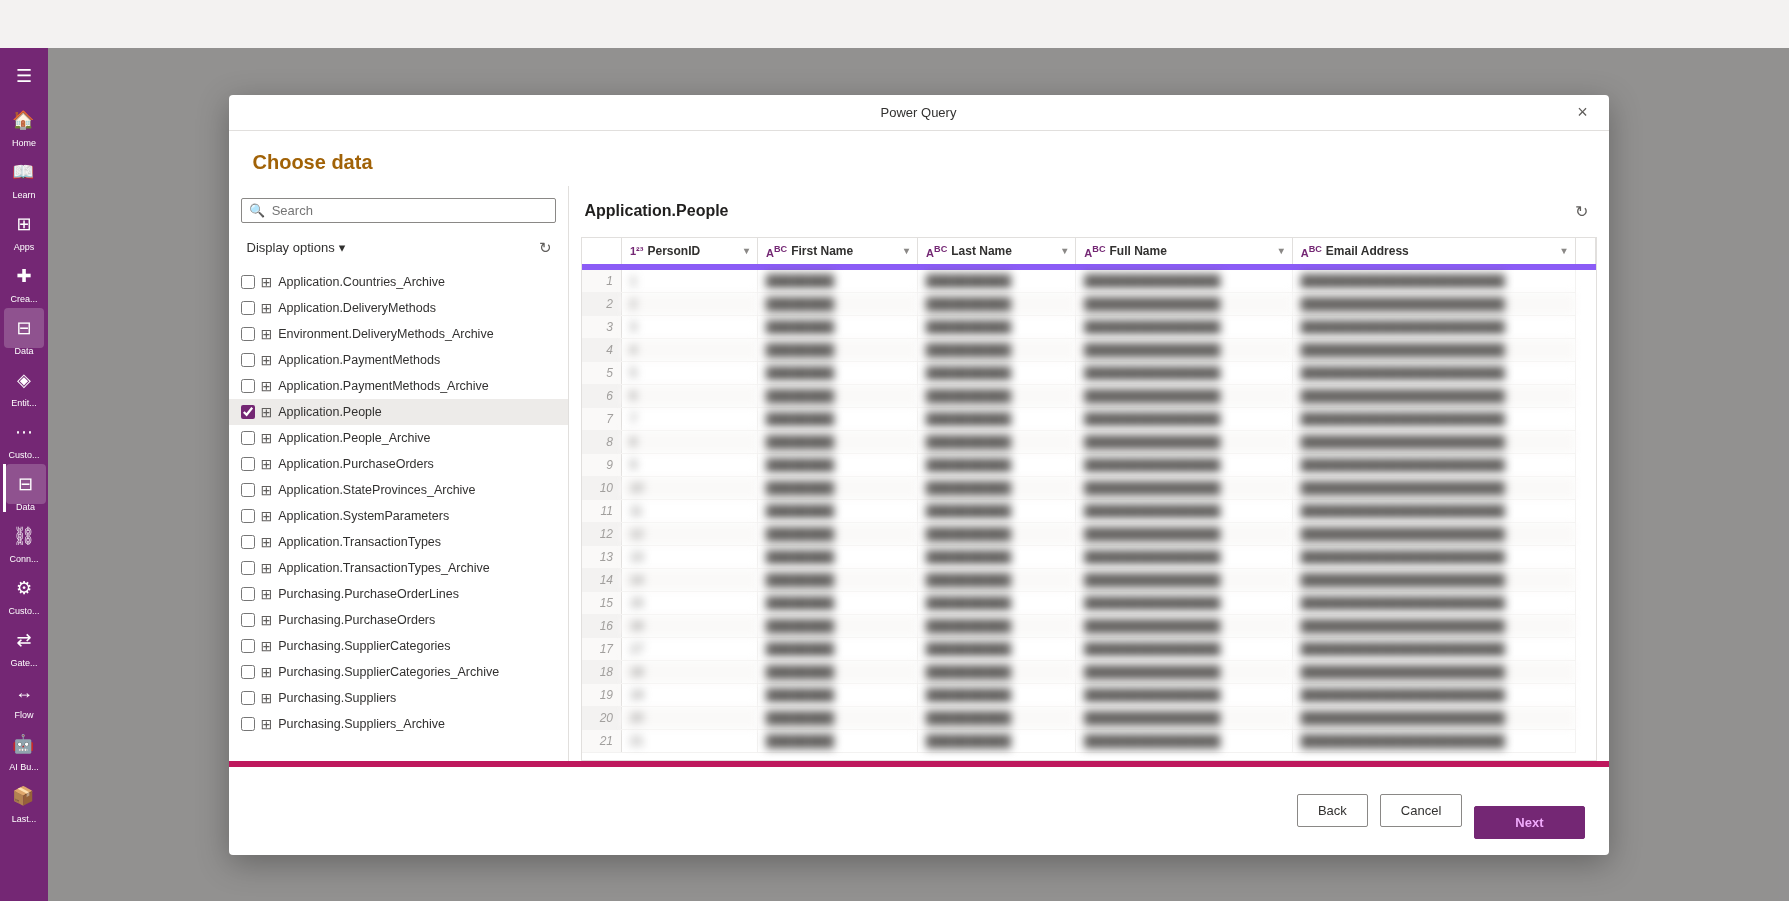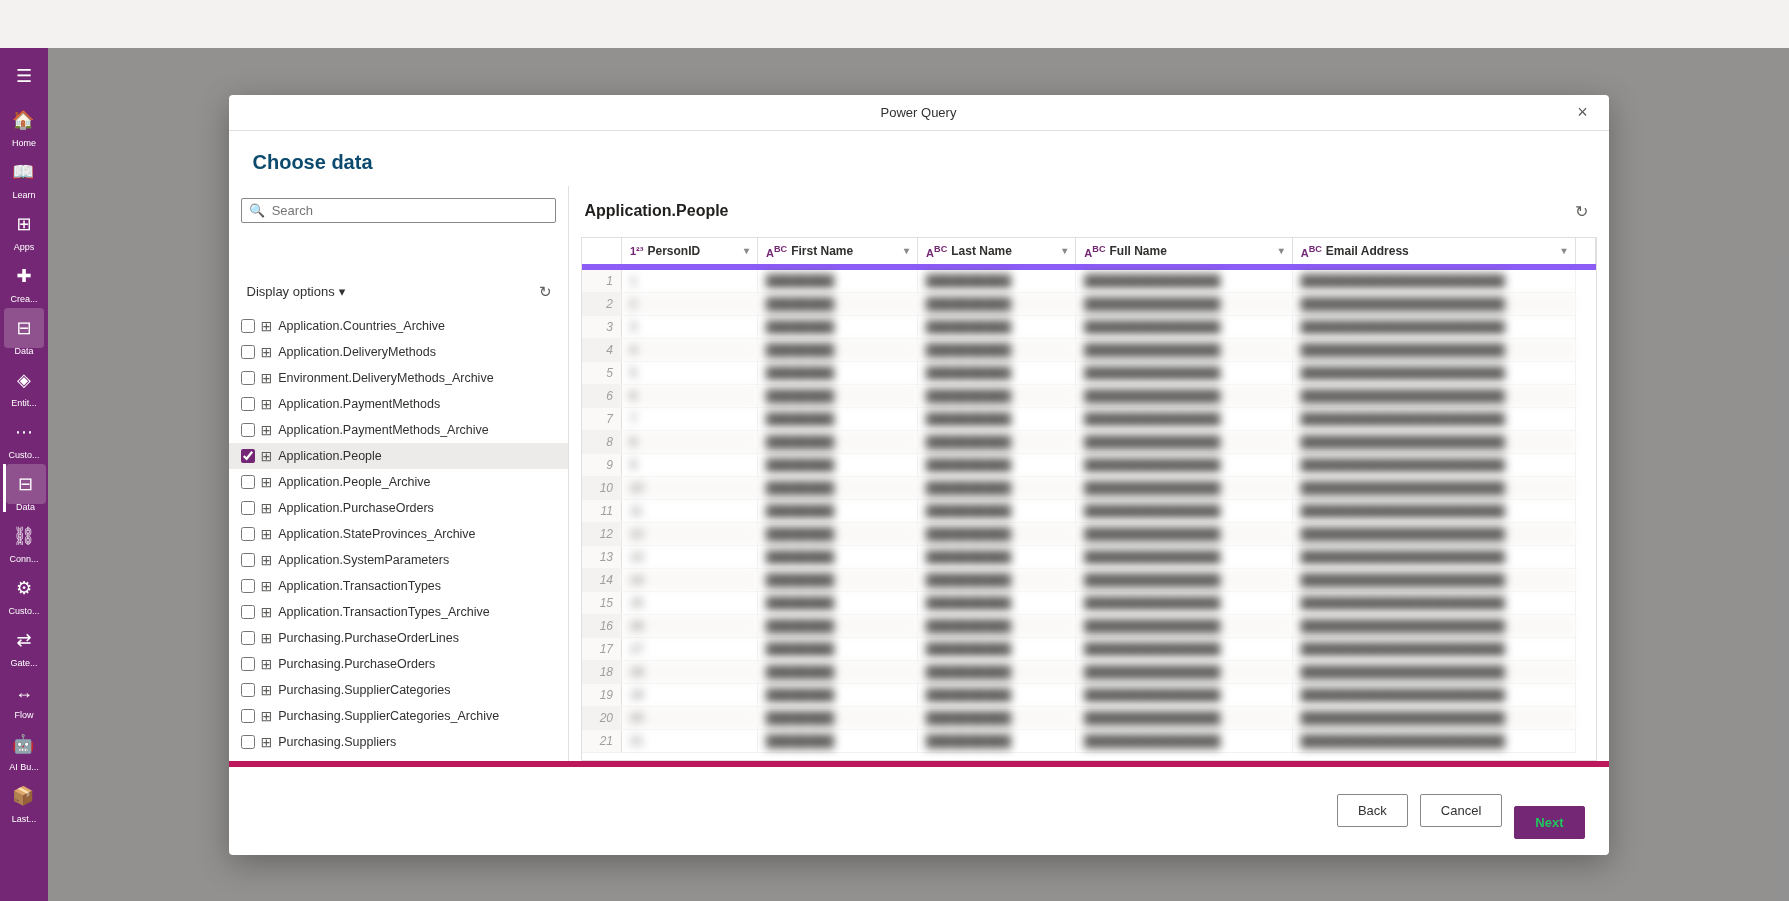--- a/index.html
+++ b/index.html
@@ -185,21 +185,21 @@
       overflow: hidden;
     }
 
     
     .modal-header {
       padding: 20px 24px 12px;
     }
     .modal-header h2 {
       font-size: 20px;
       font-weight: 600;
-      color: #0c4a6e;
+      color: #a16207;
     }
 
     
     .table-list-panel {
       width: 340px;
       border-right: 1px solid #e1dfdd;
       display: flex;
       flex-direction: column;
       padding: 12px 0;
     }
@@ -219,21 +219,20 @@
       width: 100%;
       color: #323130;
     }
     .search-icon-sm { color: #605e5c; font-size: 13px; }
 
     .display-opts-row {
       display: flex;
       align-items: center;
       justify-content: space-between;
       padding: 4px 12px 8px;
-      margin-top: 44px;
     }
     .display-opts-btn {
       display: flex;
       align-items: center;
       gap: 4px;
       font-size: 13px;
       color: #323130;
       cursor: pointer;
       background: none;
       border: none;
@@ -411,22 +410,22 @@
       border: 1px solid #8a8886;
       color: #323130;
       padding: 8px 20px;
       font-size: 13px;
       cursor: pointer;
       border-radius: 2px;
     }
     .btn-next {
       background: #742774;
       border: 1px solid #742774;
-      color: #22c55e;
-      padding: 8px 20px;
+      color: #f0abfc;
+      padding: 8px 40px;
       font-size: 13px;
       cursor: pointer;
       border-radius: 2px;
       font-weight: 600;
       margin-top: 23px;
     }
   </style>
 </head>
 <body>
 

